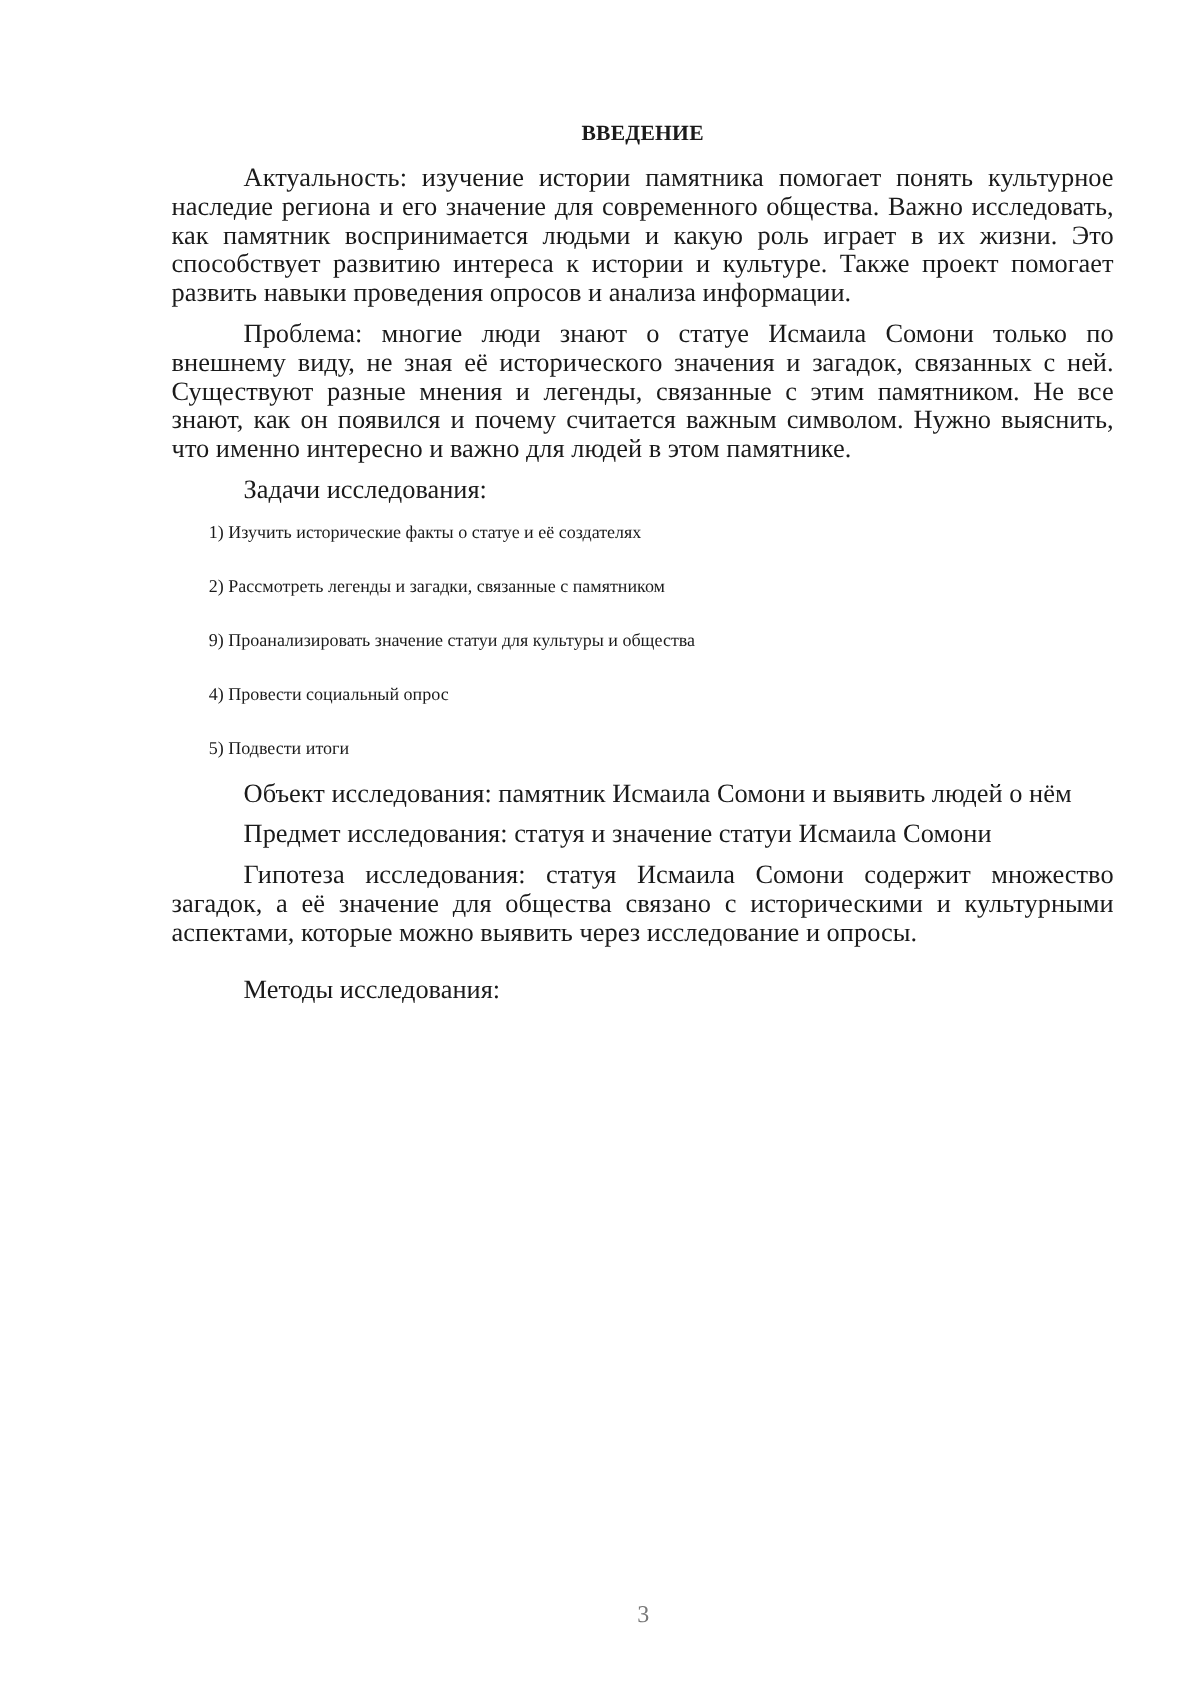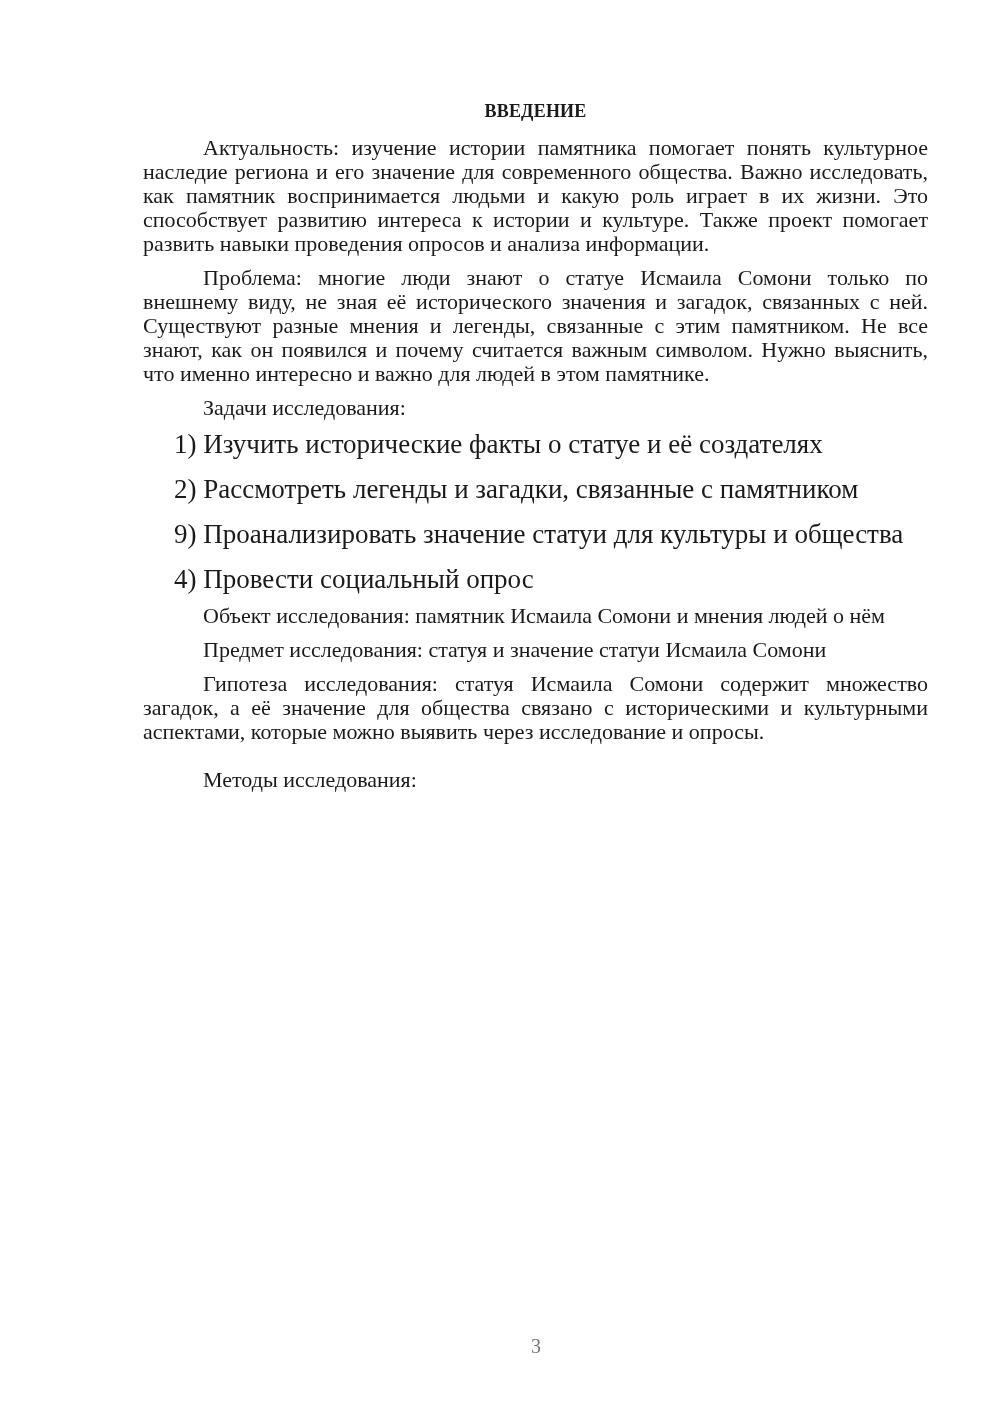--- a/index.html
+++ b/index.html
@@ -32,21 +32,21 @@
     }
     .para {
       font-size: 22px;
       line-height: 24px;
       text-align: justify;
       text-indent: 60px;
       margin: 0;
     }
     .para.lastline-left { text-align-last: left; }
     .list-item {
-      font-size: 27px;
+      font-size: 15px;
       line-height: 45px;
       padding-left: 31px;
       margin: 0;
     }
     .page-number {
       position: absolute;
       top: 1335px;
       left: 0;
       width: 1072px;
       text-align: center;
@@ -66,23 +66,24 @@
   <p class="para lastline-left" style="margin-top:10px;">Проблема: многие люди знают о статуе Исмаила Сомони только по внешнему виду, не зная её исторического значения и загадок, связанных с ней. Существуют разные мнения и легенды, связанные с этим памятником. Не все знают, как он появился и почему считается важным символом. Нужно выяснить, что именно интересно и важно для людей в этом памятнике.</p>
 
 
   <p class="para lastline-left" style="margin-top:10px;">Задачи исследования:</p>
 
   <div style="margin-top:2px;">
     <p class="list-item">1) Изучить исторические факты о статуе и её создателях</p>
     <p class="list-item">2) Рассмотреть легенды и загадки, связанные с памятником</p>
     <p class="list-item">9) Проанализировать значение статуи для культуры и общества</p>
     <p class="list-item">4) Провести социальный опрос</p>
+    <p class="list-item">5) Подвести итоги</p>
   </div>
 
-  <p class="para lastline-left" style="margin-top:2px;">Объект исследования: памятник Исмаила Сомони и мнения людей о нём</p>
+  <p class="para lastline-left" style="margin-top:2px;">Объект исследования: памятник Исмаила Сомони и выявить людей о нём</p>
 
   <p class="para lastline-left" style="margin-top:10px;">Предмет исследования: статуя и значение статуи Исмаила Сомони</p>
 
   <p class="para lastline-left" style="margin-top:10px;">Гипотеза исследования: статуя Исмаила Сомони содержит множество загадок, а её значение для общества связано с историческими и культурными аспектами, которые можно выявить через исследование и опросы.</p>
 
   <p class="para lastline-left" style="margin-top:24px;">Методы исследования:</p>
 </div>
 
 <div class="page-number">3</div>
 

